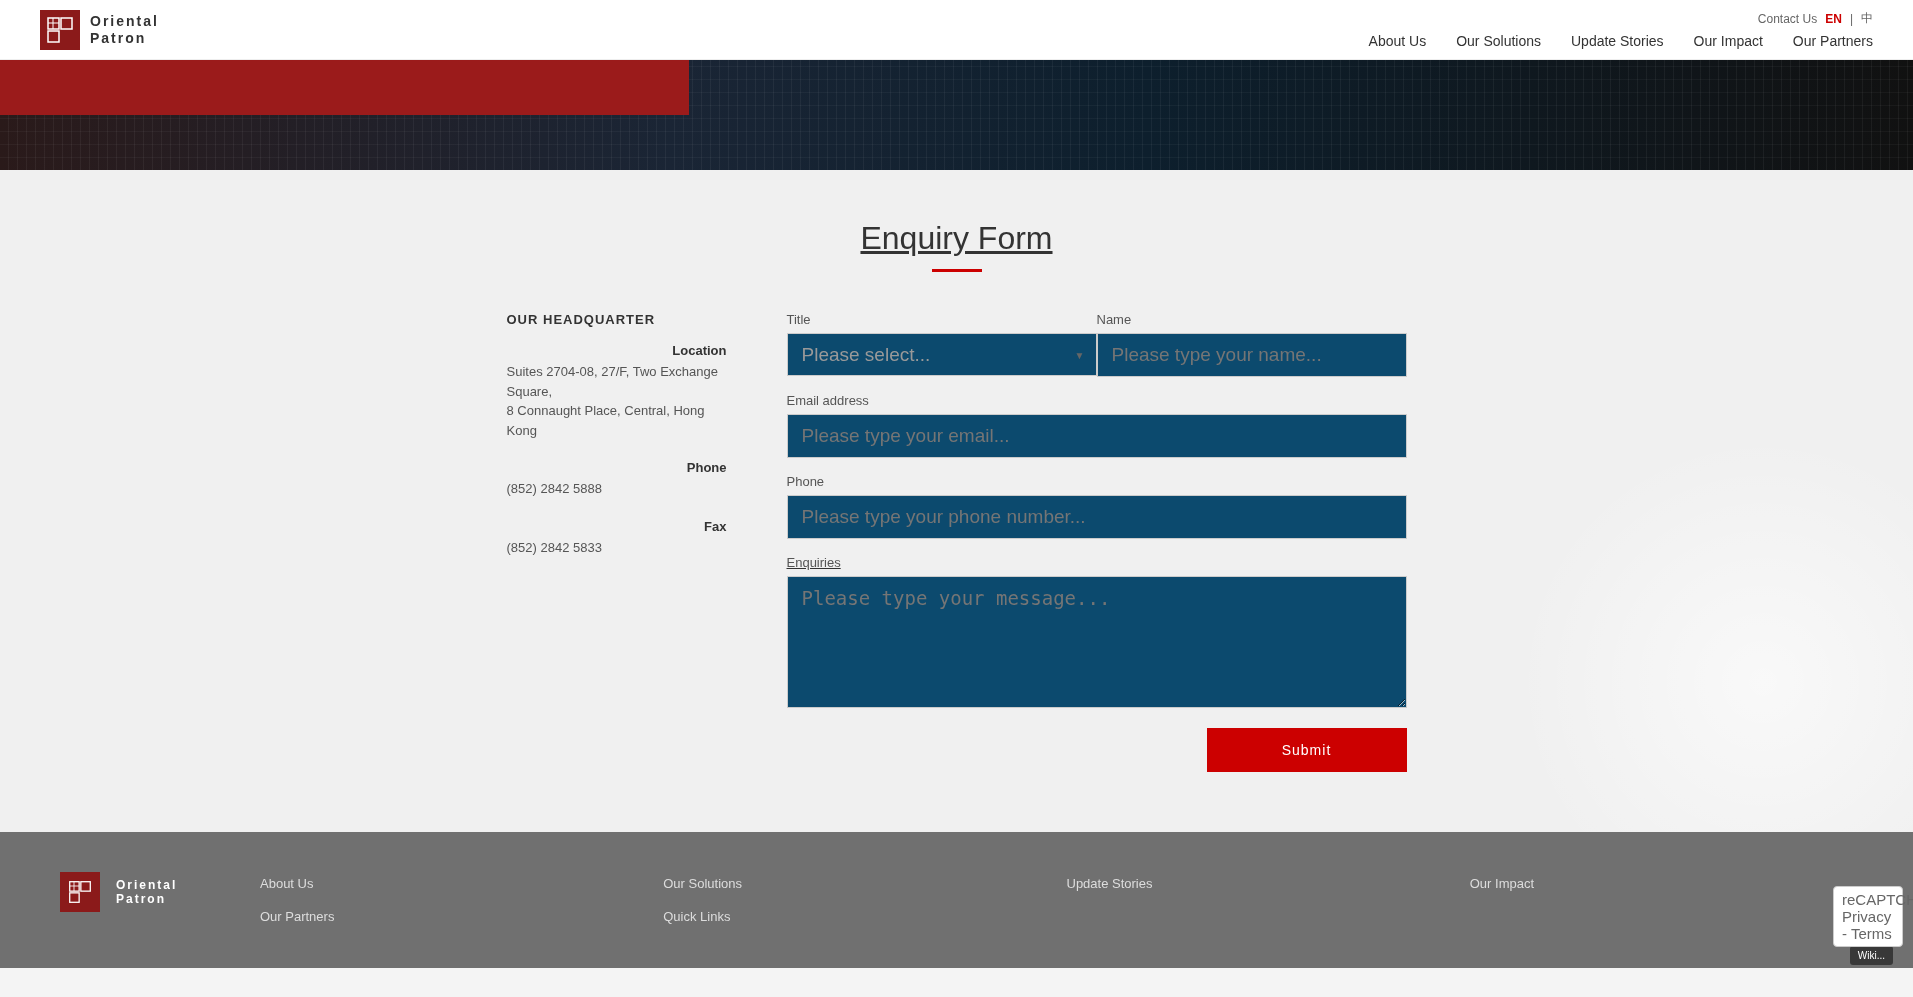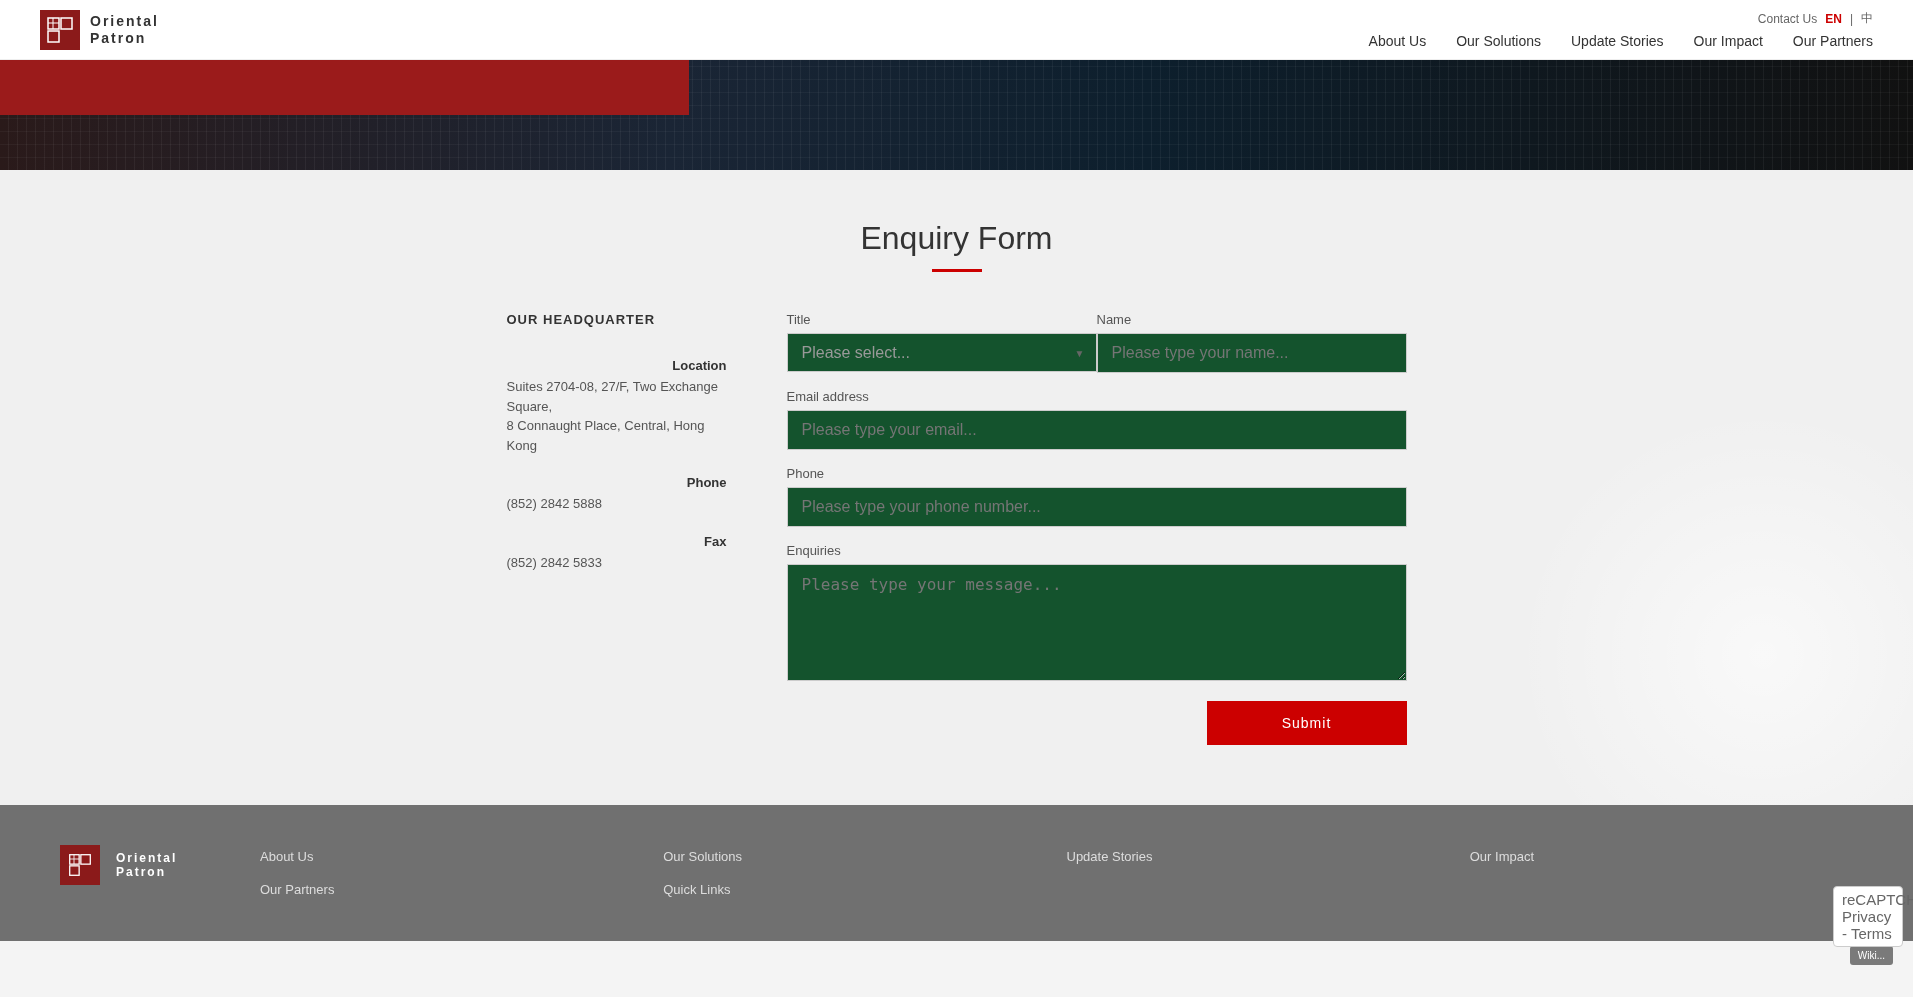--- a/index.html
+++ b/index.html
@@ -85,20 +85,21 @@
       position: absolute;
       bottom: -100px; right: -100px;
       width: 500px; height: 500px;
       background: radial-gradient(ellipse, rgba(255,255,255,0.6) 0%, transparent 70%);
       border-radius: 50%;
     }
 
     .form-title-section {
       text-align: center;
       margin-bottom: 40px;
+      text-decoration: underline;
     }
     .form-title {
       font-size: 32px;
       font-weight: 300;
       color: #333;
       margin-bottom: 12px;
     }
     .form-title-line {
       width: 50px;
       height: 3px;
@@ -112,35 +113,35 @@
       max-width: 900px;
       margin: 0 auto;
     }
 
     .hq-section { flex: 0 0 220px; }
     .hq-title {
       font-size: 13px;
       font-weight: bold;
       letter-spacing: 1px;
       color: #333;
-      margin-bottom: 31px;
+      margin-bottom: 16px;
     }
     .hq-label { font-weight: bold; font-size: 13px; color: #333; margin-bottom: 4px; text-align: right; }
     .hq-value { font-size: 13px; color: #555; line-height: 1.5; margin-bottom: 20px; }
 
     .enquiry-form { flex: 1; }
     .form-row { display: flex; margin-bottom: 16px; }
     .form-group { flex: 1; }
     .form-label { font-size: 13px; color: #555; margin-bottom: 6px; display: block; }
     .form-control {
       width: 100%;
       padding: 10px 14px;
       border: 1px solid #ccc;
-      background: #14532d;
-      font-size: 16px;
+      background: #0c4a6e;
+      font-size: 19px;
       color: #999;
       outline: none;
     }
     select.form-control { appearance: none; -webkit-appearance: none; cursor: pointer; }
     .select-wrapper { position: relative; }
     .select-wrapper::after {
       content: '▼';
       position: absolute;
       right: 12px; top: 50%;
       transform: translateY(-50%);
@@ -311,21 +312,21 @@
       <div class="form-group" style="margin-bottom:16px;">
         <label class="form-label">Email address</label>
         <input type="email" class="form-control" placeholder="Please type your email..." style="">
       </div>
 
       <div class="form-group" style="margin-bottom:16px;">
         <label class="form-label">Phone</label>
         <input type="tel" class="form-control" placeholder="Please type your phone number..." style="">
       </div>
 
-      <div class="form-group" style="margin-bottom:16px;">
+      <div class="form-group" style="margin-bottom:16px;text-decoration:underline;">
         <label class="form-label">Enquiries</label>
         <textarea class="form-control" rows="5" placeholder="Please type your message..." style=""></textarea>
       </div>
 
       <button type="submit" class="submit-btn">Submit</button>
     </form>
   </div>
 </main>
 
 <footer class="footer">

